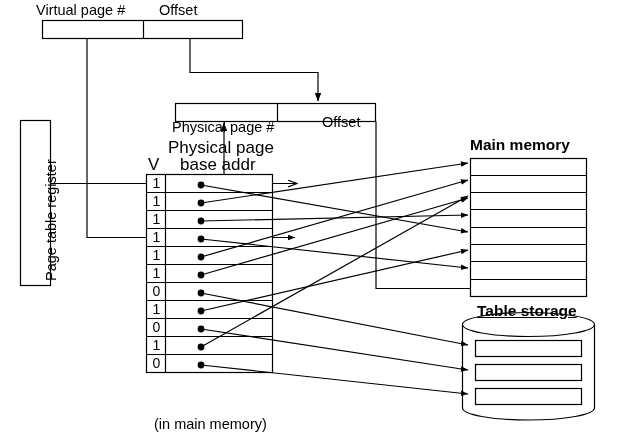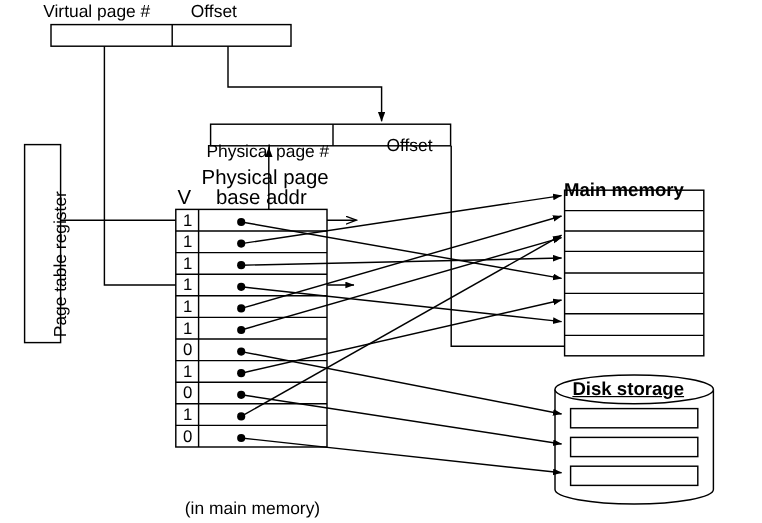--- a/index.html
+++ b/index.html
@@ -3,21 +3,21 @@
 <meta charset="utf-8">
 <style>
   html,body{margin:0;padding:0;background:#ffffff;}
   body{width:635px;height:436px;overflow:hidden;
        font-family:"Liberation Sans", sans-serif;}
   #stage{position:relative;width:635px;height:436px;}
   svg{position:absolute;left:0;top:0;width:635px;height:436px;}
   .lbl{position:absolute;white-space:nowrap;color:#000;}
   .t15{font-size:14.5px;}
   .t14{font-size:17px;}
-  .b16{font-size:15.5px;font-weight:bold;margin-top:14px;}
+  .b16{font-size:15.5px;font-weight:bold;}
   .vcell{position:absolute;font-size:14px;text-align:center;width:19px;}
   .vert{position:absolute;transform-origin:0 0;}
 </style>
 </head>
 <body>
 
 <div id="stage">
 
   <svg viewBox="0 0 635 436">
     <defs>
@@ -160,15 +160,15 @@
       <div class="vcell" style="left: 147px; top: 319px;">0</div>
       <div class="vcell" style="left: 147px; top: 337px;">1</div>
       <div class="vcell" style="left: 147px; top: 355px;">0</div>
     </div>
 
 
   <div class="lbl t15" style="left:154px;top:416px;">(in main memory)</div>
 
   <div class="lbl b16" style="left:470px;top:136px;">Main memory</div>
 
-  <div class="lbl b16" style="left:477px;top:302px;text-decoration:underline;">Disk storage</div>
+  <div class="lbl b16" style="left:477px;top:302px;text-decoration:underline;">Table storage</div>
 
 </div>
 
 </body></html>

